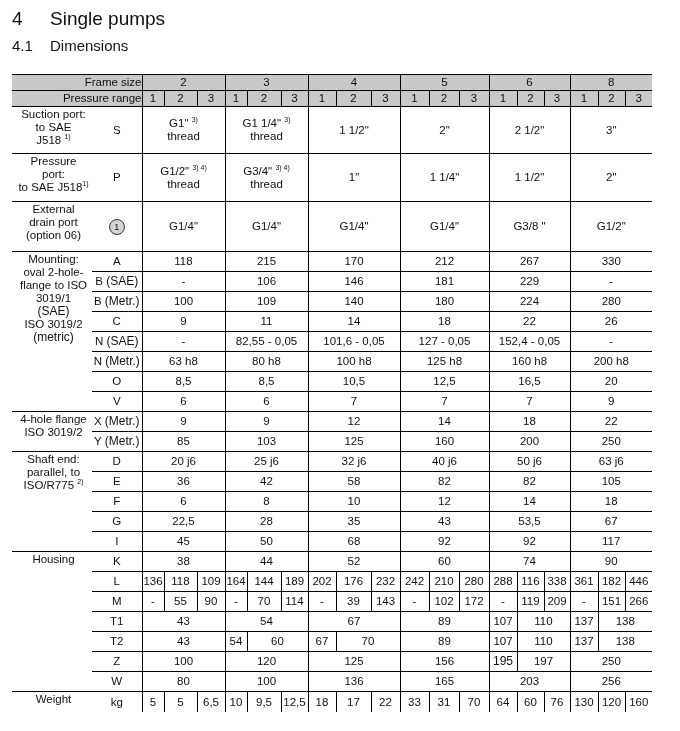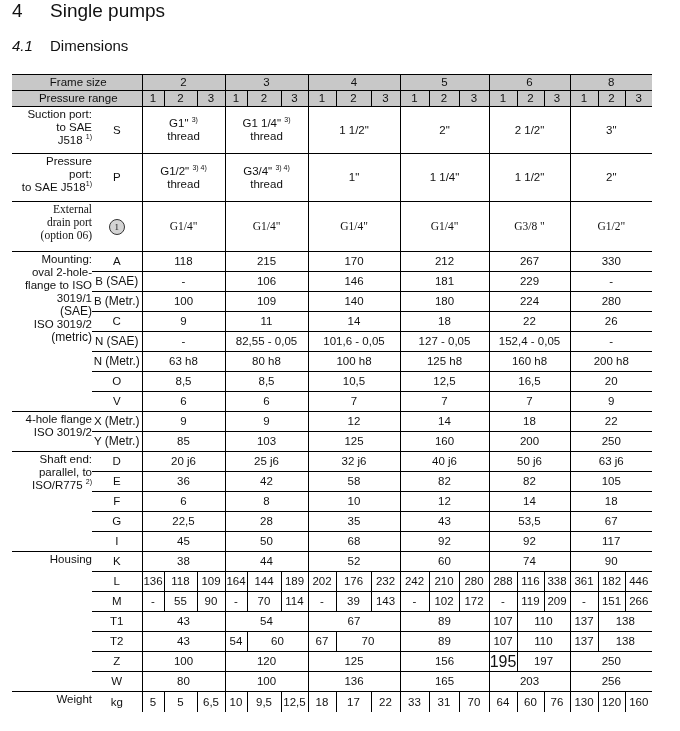--- a/index.html
+++ b/index.html
@@ -1,34 +1,34 @@
 <!DOCTYPE html>
 <html><head>
 <meta charset="utf-8">
 <style>
   html, body { margin: 0; padding: 0; background: #ffffff; }
   body { width: 680px; height: 731px; position: relative; overflow: hidden;
          font-family: "Liberation Sans", sans-serif; color: #111; }
-  .h1 { position: absolute; left: 12px; top: 0px; font-size: 19px; }
+  .h1 { position: absolute; left: 12px; top: 8px; font-size: 19px; }
   .h1 .num { display: inline-block; width: 38px; }
   .h2 { position: absolute; left: 12px; top: 37px; font-size: 15px; }
-  .h2 .num { display: inline-block; width: 38px; font-style: italic; }
+  .h2 .num { display: inline-block; width: 38px; }
   table { position: absolute; left: 12px; top: 74px; border-collapse: collapse;
           table-layout: fixed; font-size: 11.5px; }
   td { padding: 0; text-align: center; vertical-align: middle; line-height: 13px;
        border-top: 1px solid #000; border-bottom: 1px solid #000;
        border-left: 1px solid #000; border-right: 1px solid #000; overflow: hidden; white-space: nowrap; }
-  td.lbl { text-align: right; vertical-align: top; padding-left: 3px; padding-top: 1px; border-left: none; border-right: none; white-space: normal; }
+  td.lbl { text-align: center; vertical-align: top; padding-left: 3px; padding-top: 1px; border-left: none; border-right: none; white-space: normal; }
   td.sym { border-left: none; }
   tr.hdr td { background: #c8c8c8; height: 15px; }
-  tr.hdr td.first { text-align: center; padding-left: 3px; border-left: none; }
+  tr.hdr td.first { text-align: right; padding-left: 3px; border-left: none; }
   tr.r20 td { height: 19px; }
   tr.rsu td { height: 45px; }
   tr.rpr td { height: 46px; }
-  tr.rdr td { height: 48px; font-family: Liberation Serif, serif; }
+  tr.rdr td { height: 48px; }
   .lastcol { border-right: none !important; }
   tr.weight td { border-bottom: none; }
   .sub { font-size: 12px; }
   .sup { font-size: 7px; vertical-align: super; line-height: 0; }
   .circ { display: inline-block; width: 14px; height: 14px; border-radius: 50%;
           background: #d4d4d4; border: 1px solid #333; font-size: 9px; line-height: 14px; text-align: center; }
 </style>
 </head>
 <body>
 
@@ -371,21 +371,21 @@
     <td colspan="2">110</td>
     <td>137</td>
     <td colspan="2" class="lastcol">138</td>
   </tr>
   <tr class="r20">
     <td class="sym">Z</td>
     <td colspan="3">100</td>
     <td colspan="3">120</td>
     <td colspan="3">125</td>
     <td colspan="3">156</td>
-    <td style="font-size:16px">195</td>
+    <td style="font-size:12px">195</td>
     <td colspan="2">197</td>
     <td colspan="3" class="lastcol">250</td>
   </tr>
   <tr class="r20">
     <td class="sym">W</td>
     <td colspan="3">80</td>
     <td colspan="3">100</td>
     <td colspan="3">136</td>
     <td colspan="3">165</td>
     <td colspan="3">203</td>

